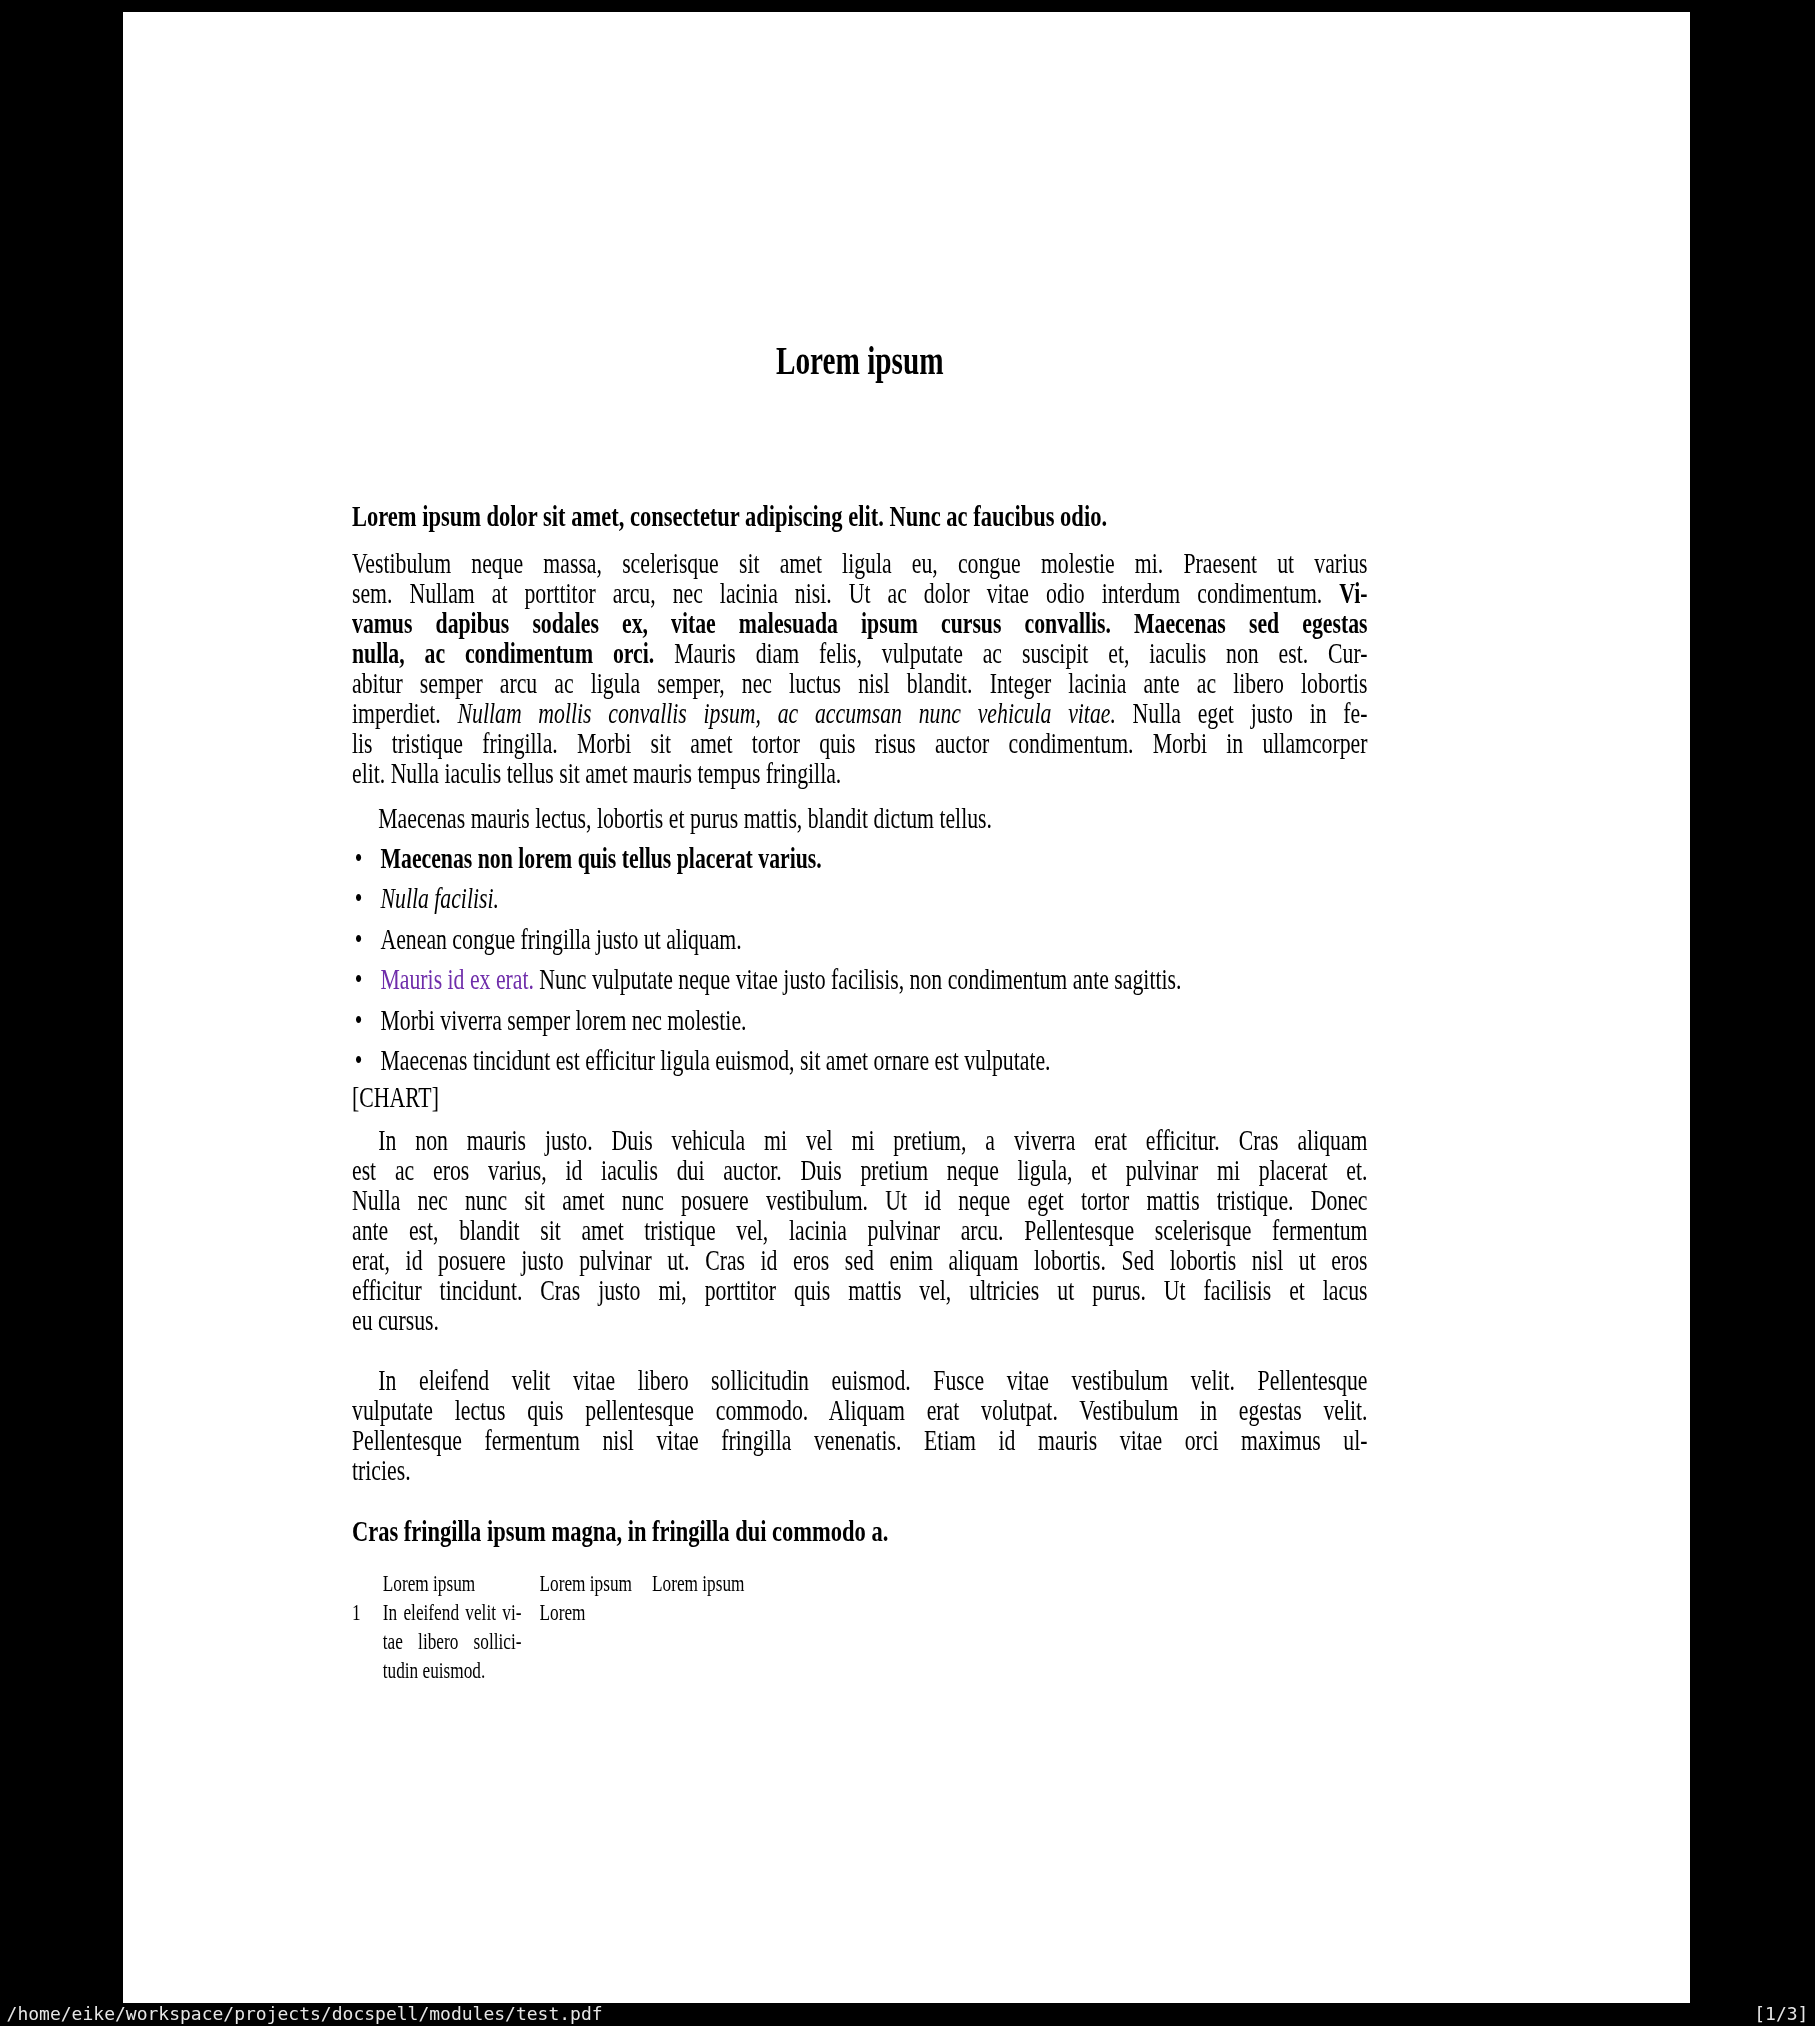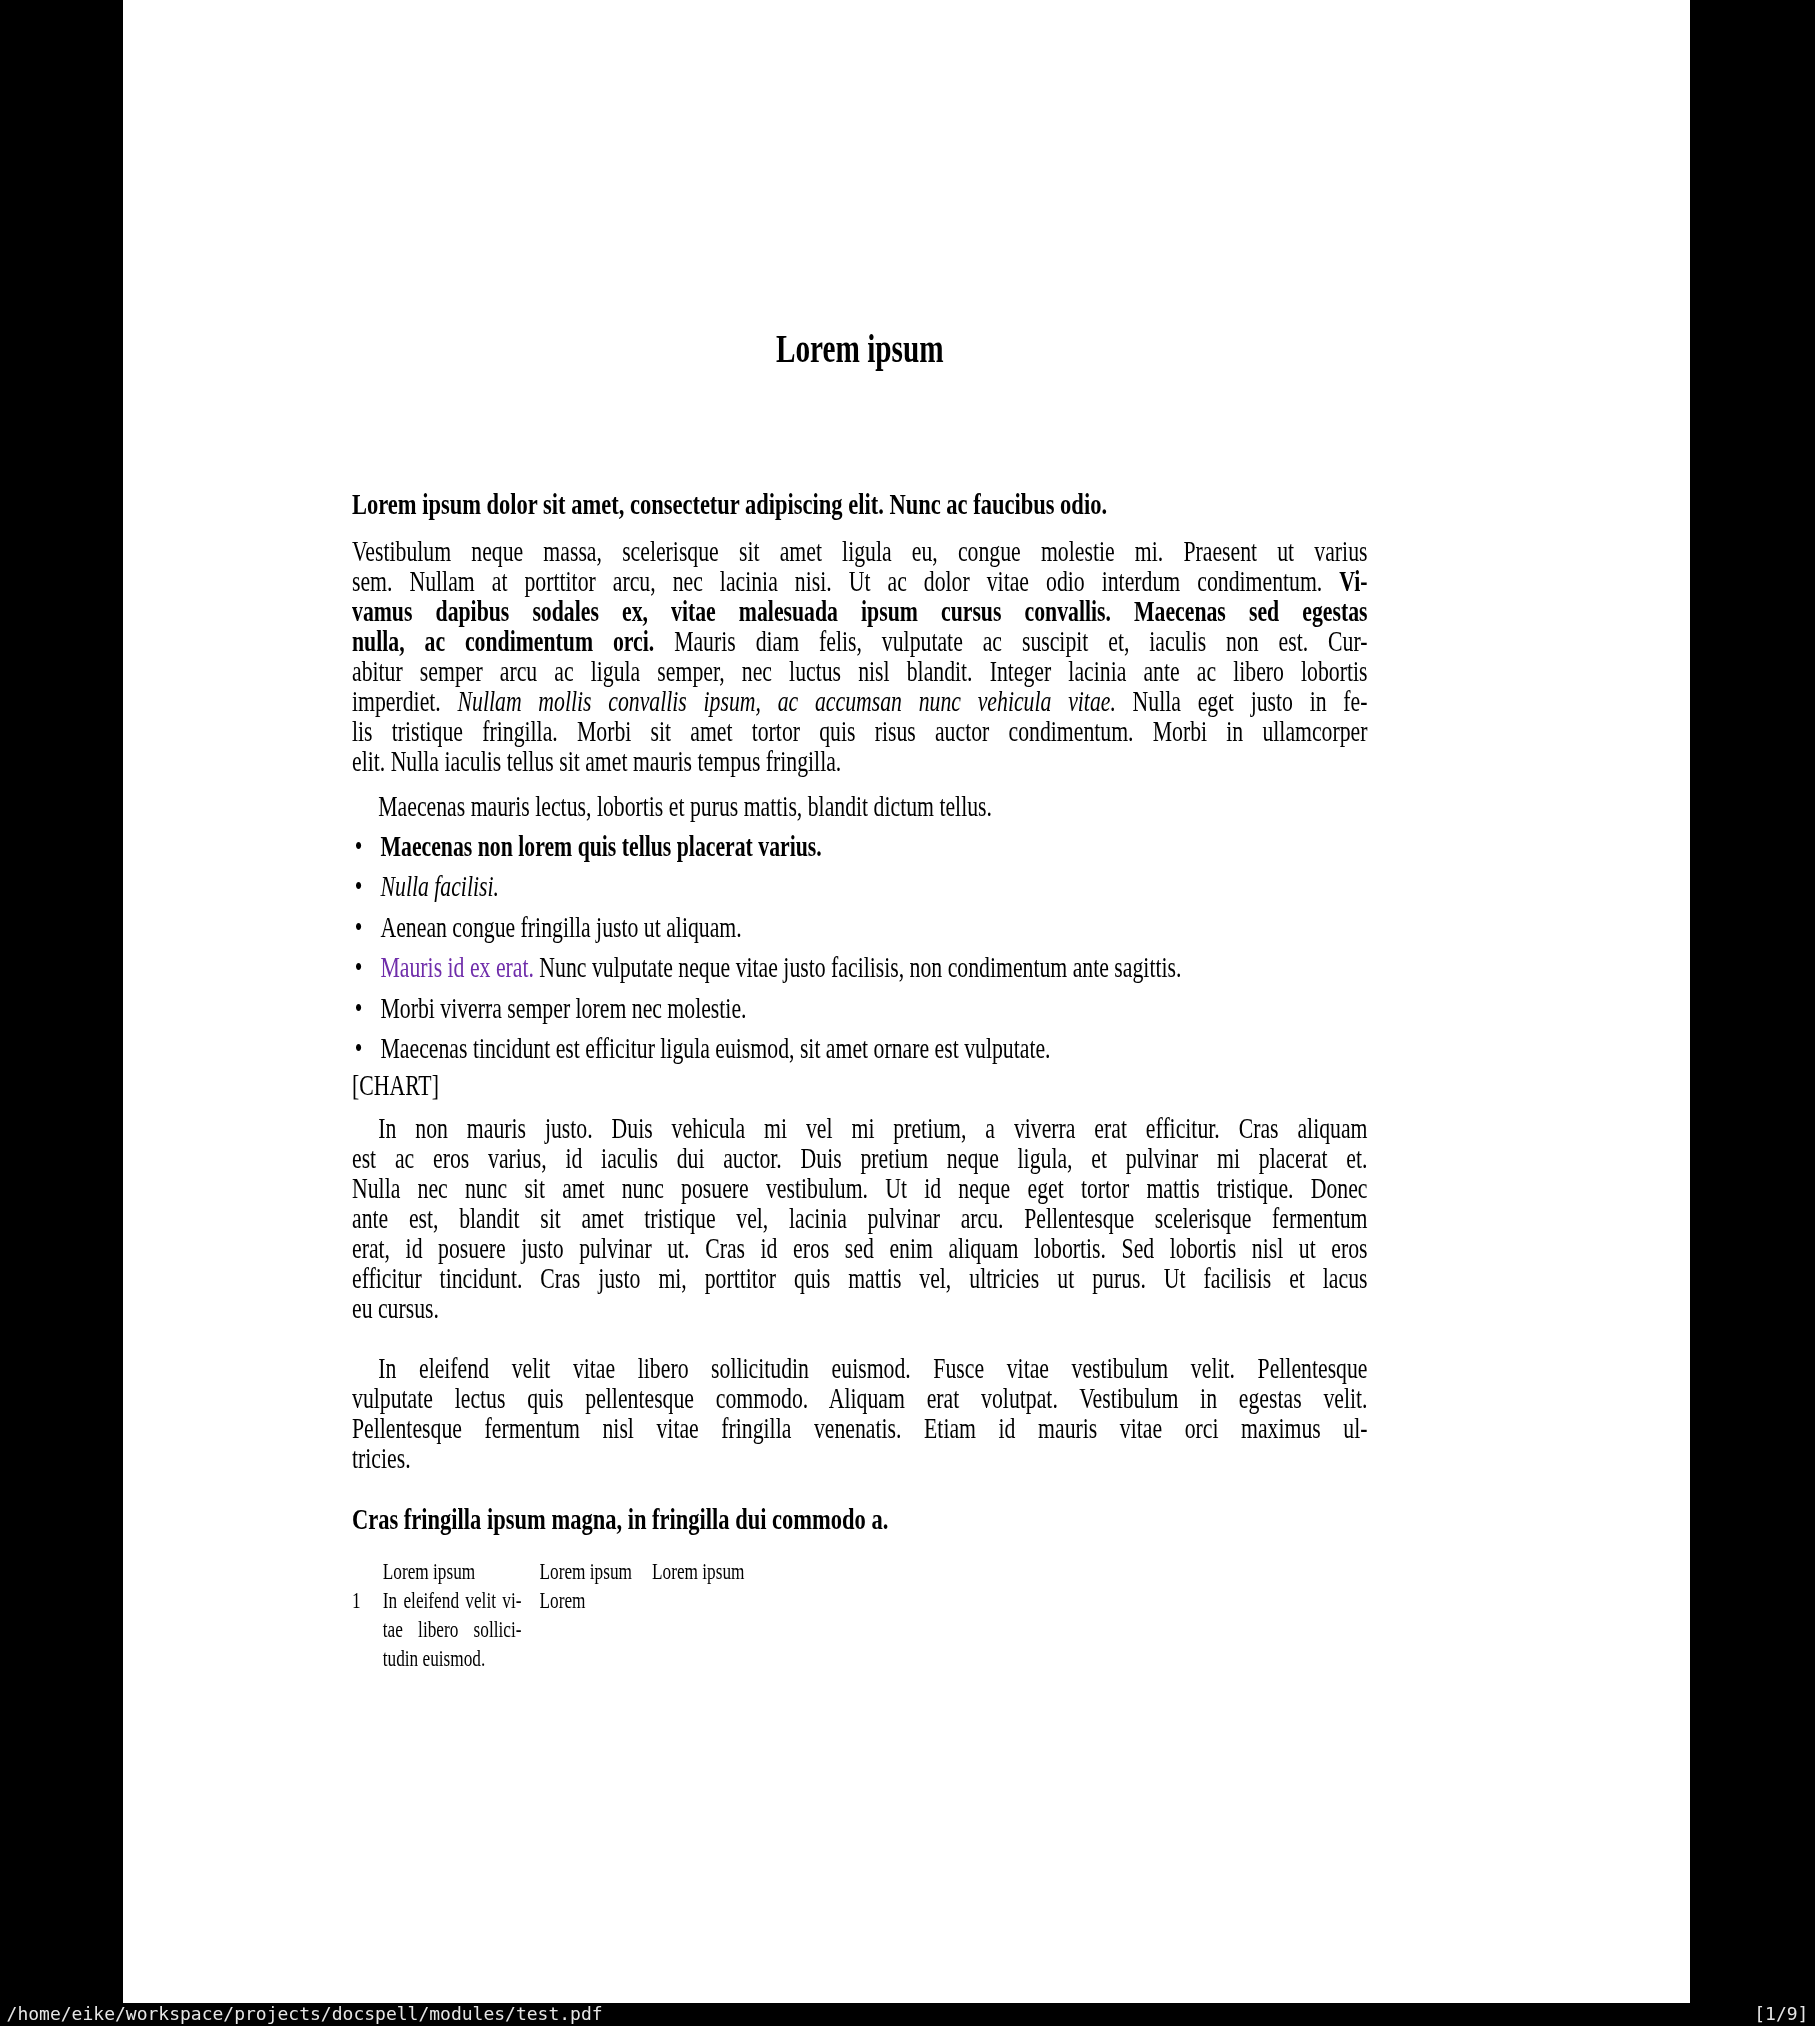--- a/index.html
+++ b/index.html
@@ -1,18 +1,18 @@
 <!DOCTYPE html>
 <html style="font-size:15px"><head>
 <meta charset="utf-8">
 <style>
   html,body{margin:0;padding:0;background:#000;}
   body{width:1815px;height:2026px;position:relative;overflow:hidden;
        font-family:"Liberation Serif","DejaVu Serif",serif;}
-  .page{position:absolute;left:123px;top:0;width:1567px;height:2003px;background:#ffffff;}
+  .page{position:absolute;left:123px;top:12px;width:1567px;height:2003px;background:#ffffff;}
   .content{position:absolute;left:229px;top:0;width:1354px;color:#000;
            font-size:29px;transform:scaleX(0.75);transform-origin:0 0;}
   .content > div{position:absolute;left:0;width:100%;}
   .doc-title{top:327px;text-align:center;font-size:39px;font-weight:bold;line-height:44px;}
   .h1{top:485px;font-size:30px;font-weight:bold;line-height:38px;}
   .h2{top:1500px;font-size:30px;font-weight:bold;line-height:38px;}
   .p1{top:536px;} .pind{top:791px;} .p2{top:1113px;} .p3{top:1353px;}
   .chart-line{top:1070px;line-height:30px;}
   .tl{line-height:30px;}
   .jl{text-align:justify;text-align-last:justify;}
@@ -108,16 +108,16 @@
             <div class="tl jl"><span>In eleifend velit vi-</span></div>
             <div class="tl jl"><span>tae libero sollici-</span></div>
             <div class="tl"><span>tudin euismod.</span></div>
           </div>
         <div class="cell t-c2">Lorem</div>
       </div>
     </div>
   </div>
   <div class="statusbar">
     <span>/home/eike/workspace/projects/docspell/modules/test.pdf</span>
-    <span>[1/9]</span>
+    <span>[1/3]</span>
   </div>
 </div>
 
 
 </body></html>

